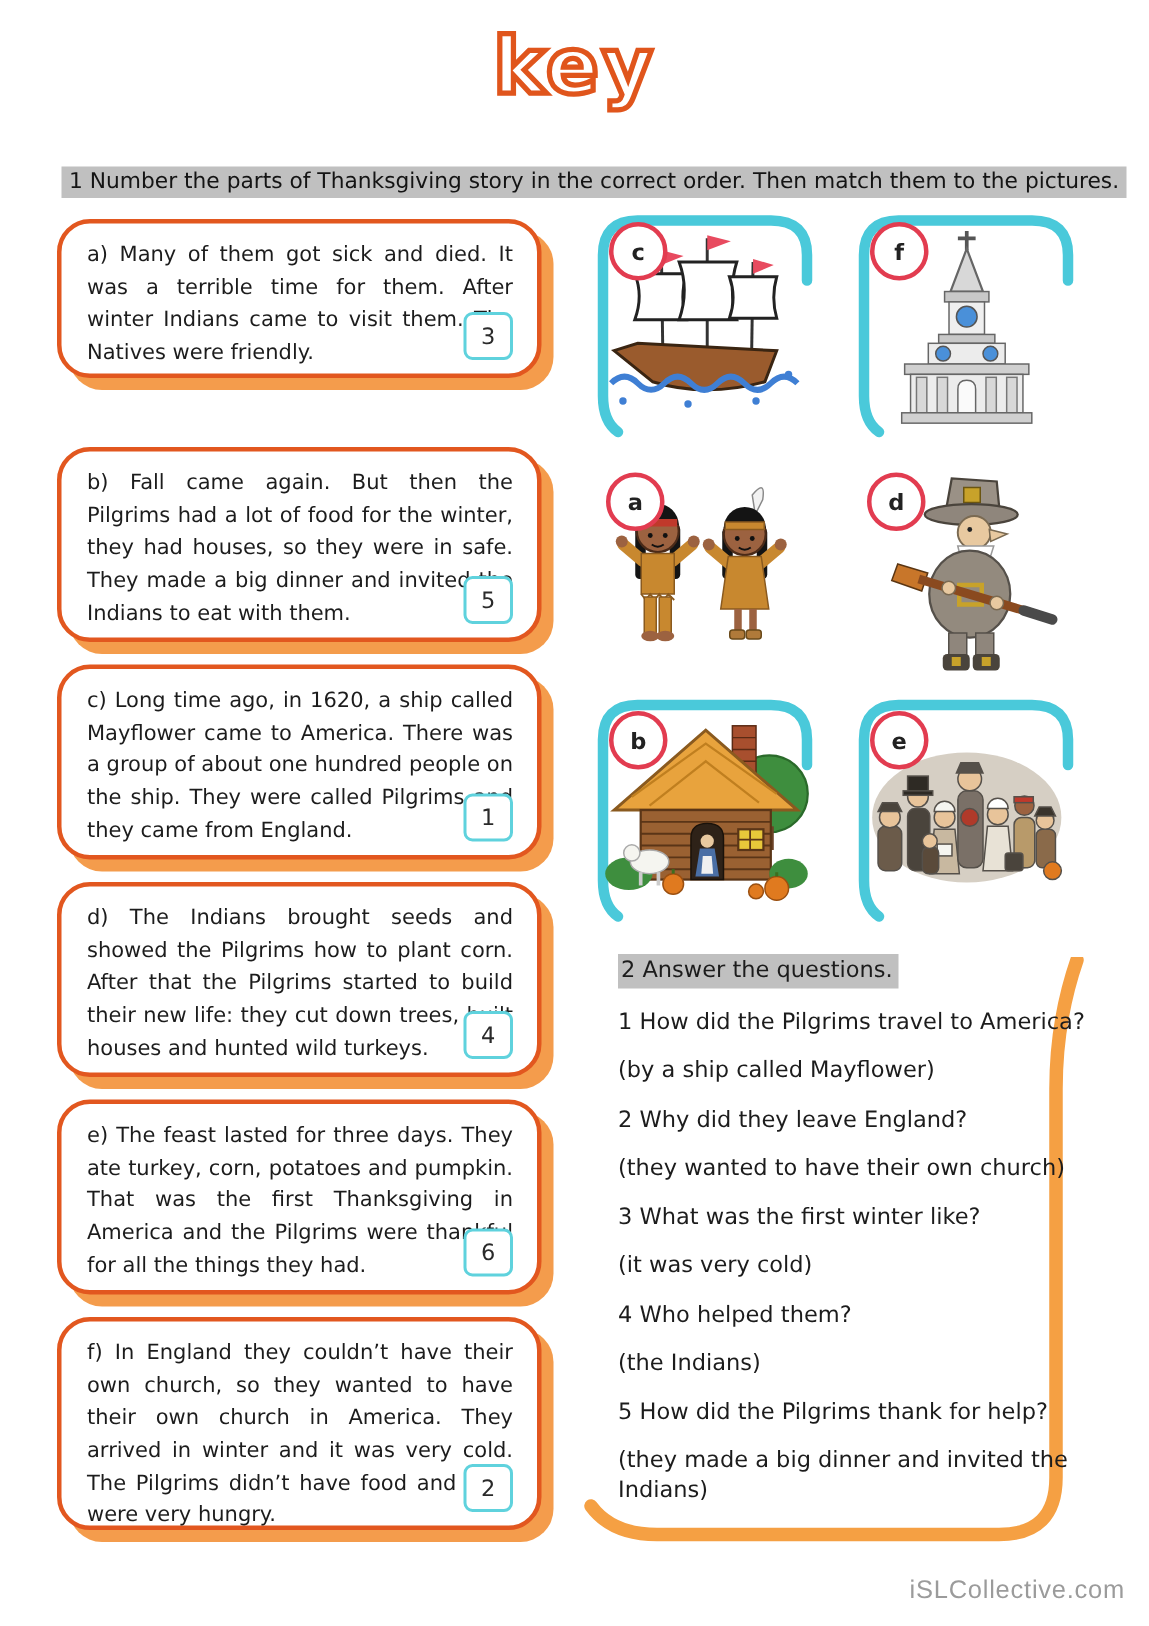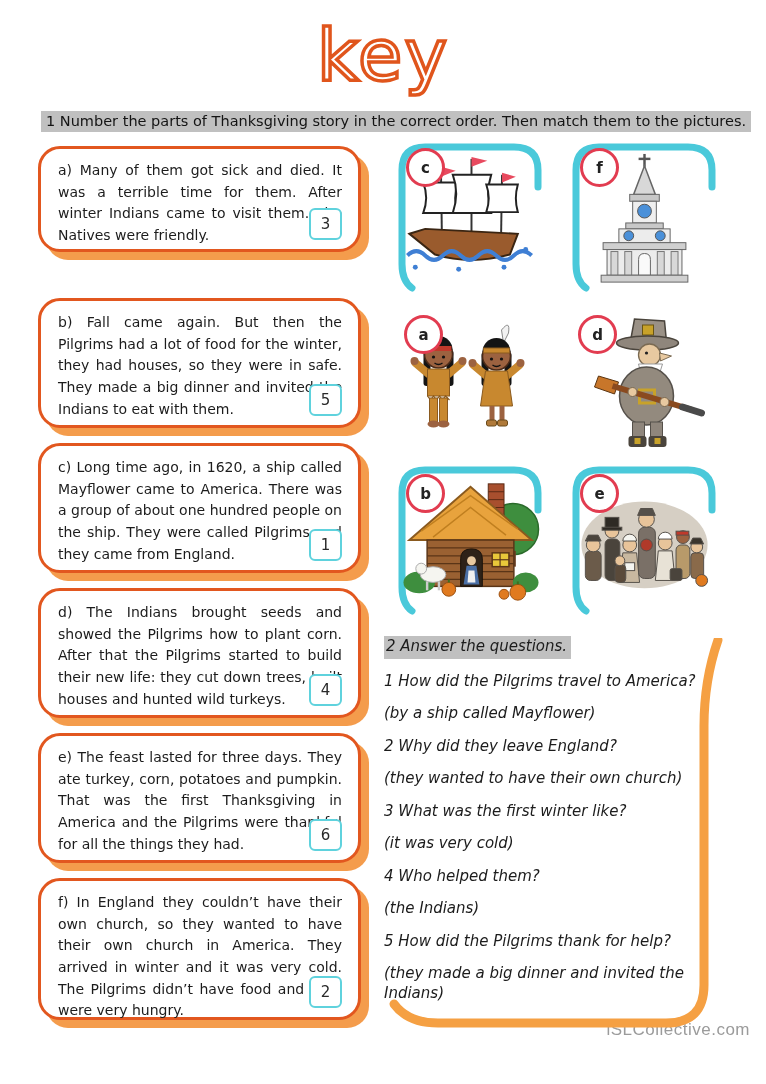--- a/index.html
+++ b/index.html
@@ -4,21 +4,21 @@
 <style>
   html,body{margin:0;padding:0;}
   body{
     width:766px;height:1084px;position:relative;background:#ffffff;
     font-family:"DejaVu Sans","Liberation Sans",sans-serif;
     color:#1c1c1c;overflow:hidden;
   }
   
   .title{
     position:absolute;top:18px;left:0;width:100%;text-align:center;
-    font-size:72px;font-weight:normal;line-height:1.05;
+    font-size:52px;font-weight:bold;line-height:1.05;
     color:#ffffff;-webkit-text-stroke:3.5px #e0551c;
     letter-spacing:2px;
   }
   
   .task1-instruction{
     position:absolute;left:41px;top:111px;
     background:#c0c0c0;color:#141414;
     font-size:14.5px;padding:2px 5px 3px 5px;white-space:nowrap;
   }
   
@@ -41,27 +41,27 @@
   .pic-card{position:absolute;width:147px;height:152px;}
   .pic-frame{position:absolute;left:0;top:0;}
   .letter-circle{
     position:absolute;width:33px;height:33px;border:3px solid #e23c50;
     border-radius:50%;background:#ffffff;
     display:flex;align-items:center;justify-content:center;
     font-size:15px;font-weight:bold;color:#222;z-index:3;
   }
   .illustration{position:absolute;left:3px;top:10px;z-index:2;}
   
-  .questions{position:absolute;left:384px;top:636px;width:312px;z-index:2;font-style:italic;}
+  .questions{position:absolute;left:412px;top:636px;width:312px;z-index:2;}
   .questions p{margin:0 0 13px 0;font-size:15px;line-height:1.3;color:#1c1c1c;}
   .task2-instruction{display:inline-block;background:#c0c0c0;padding:1px 4px 2px 2px;}
   .q-frame{position:absolute;left:388px;top:638px;z-index:1;}
   
   .footer{
-    position:absolute;top:1020px;right:16px;
+    position:absolute;top:1050px;right:16px;
     font-family:"Liberation Sans","DejaVu Sans",sans-serif;
     font-size:17px;color:#9b9b9b;letter-spacing:0.5px;
   }
 </style>
 </head>
 <body>
 
 <div class="title">key</div>
 
 <div class="task1-instruction">1 Number the parts of Thanksgiving story in the correct order. Then match them to the pictures.</div>

